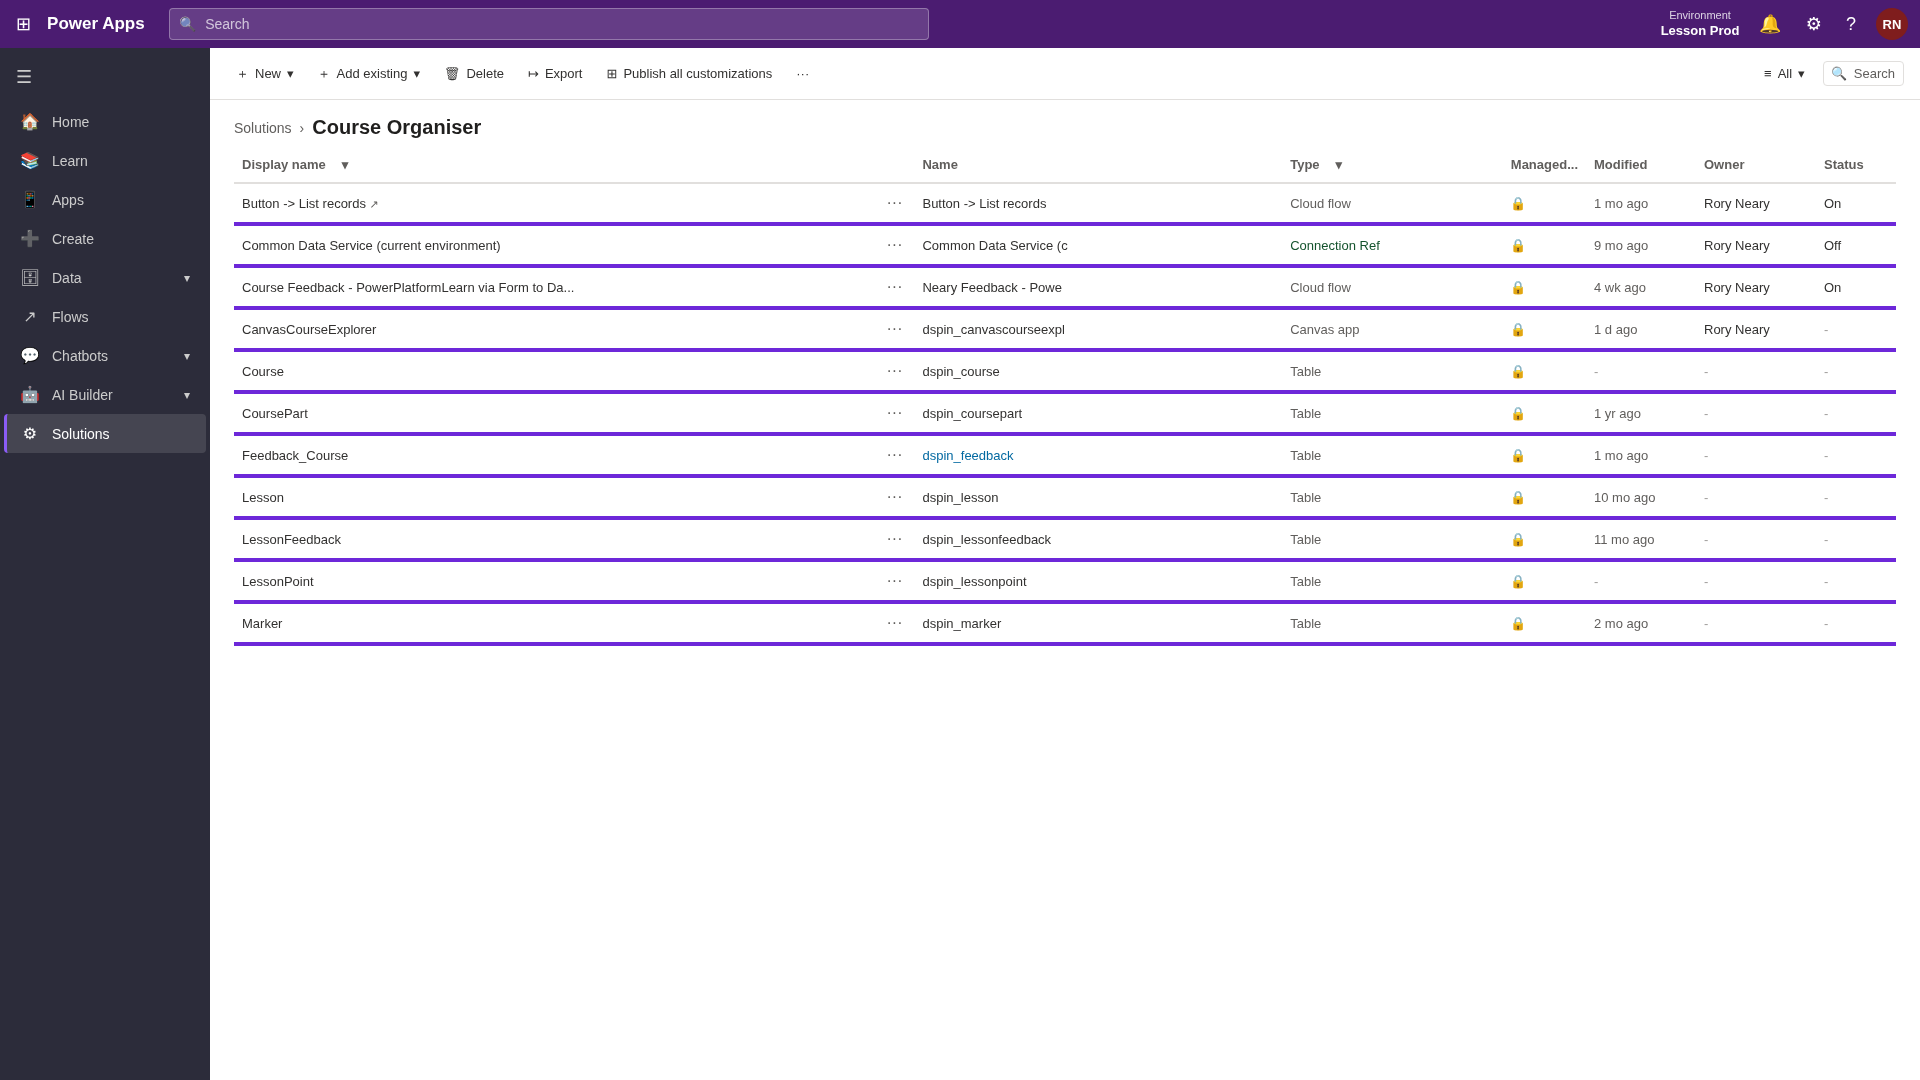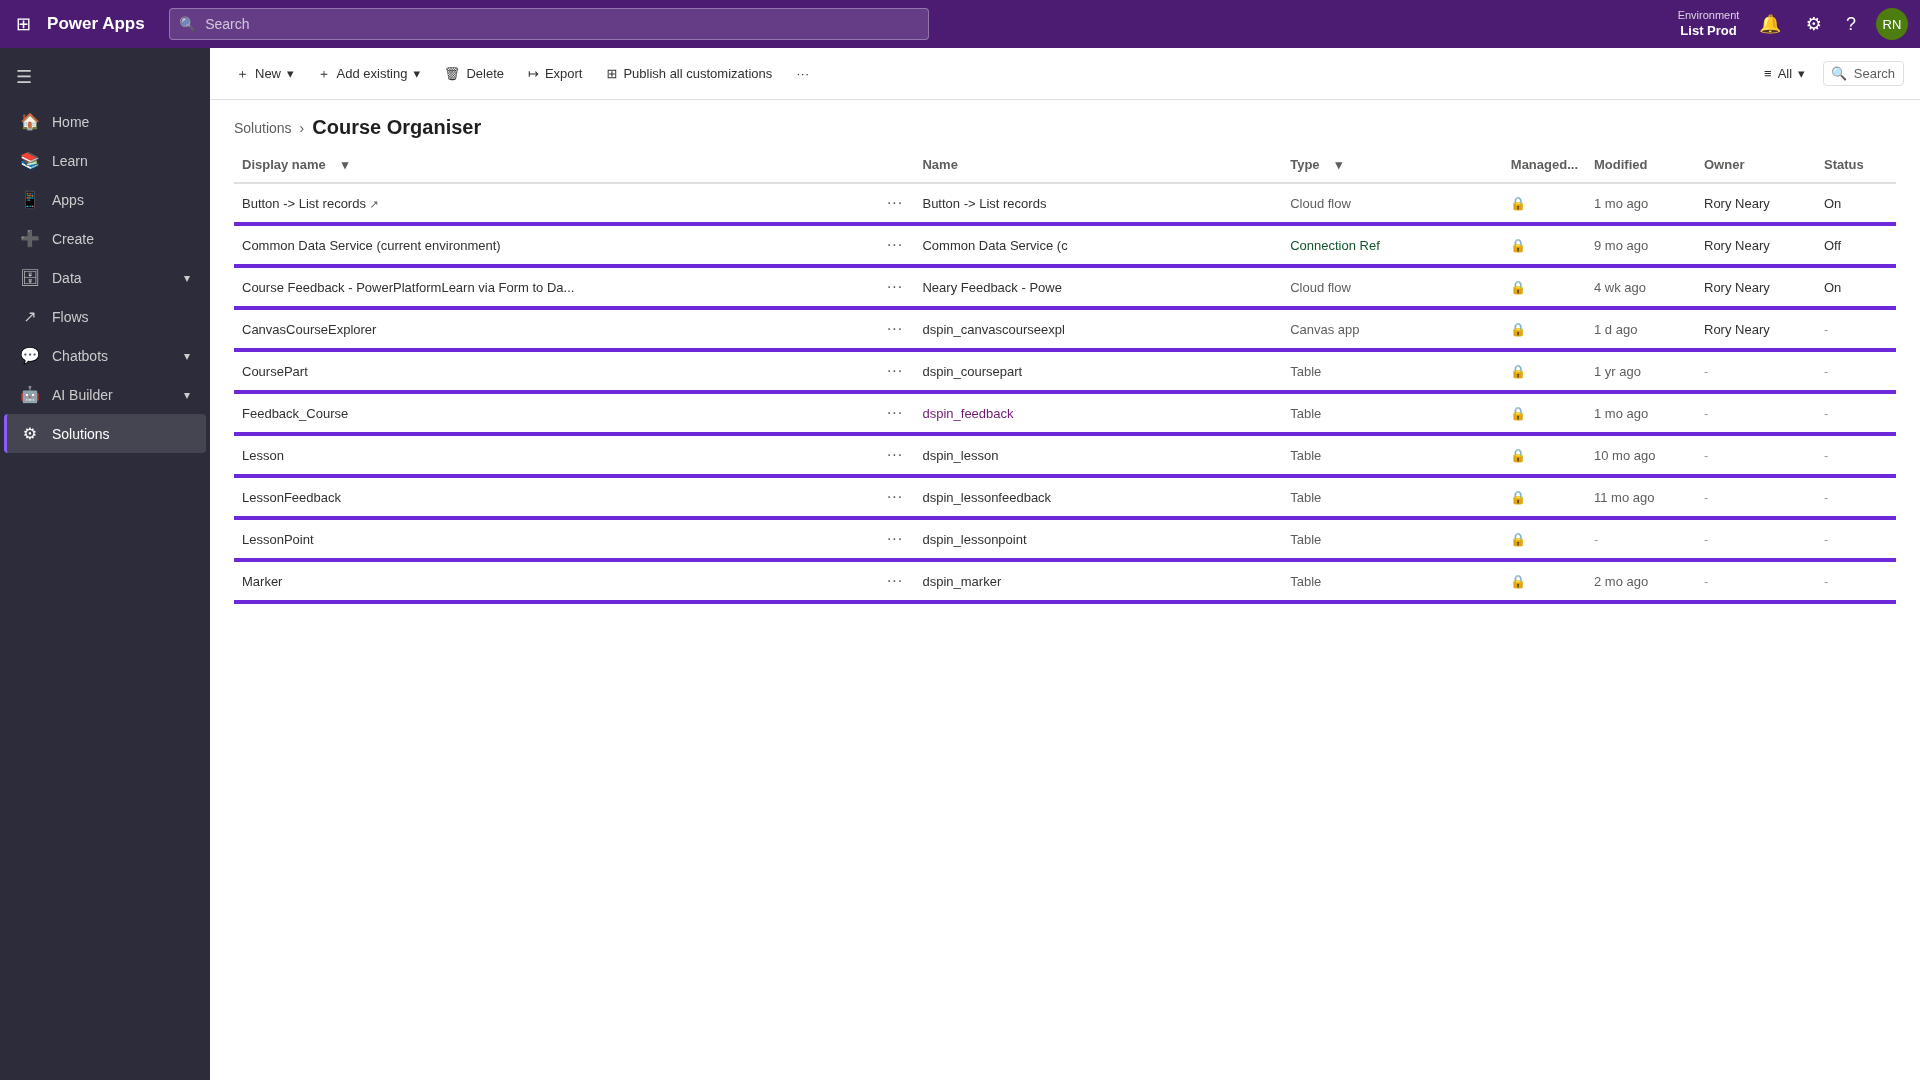--- a/index.html
+++ b/index.html
@@ -63,24 +63,24 @@
       flex-direction: column;
       align-items: center;
       font-size: 11px;
       color: rgba(255,255,255,0.8);
       line-height: 1.3;
     }
     .top-nav .env-info .env-name { font-weight: 600; font-size: 13px; color: #fff; }
     .top-nav .icon-btn { color: #fff; font-size: 18px; cursor: pointer; padding: 4px; }
     .top-nav .avatar {
       width: 32px; height: 32px;
-      background: #4d7c0f;
+      background: #7f1d1d;
       border-radius: 50%;
       display: flex; align-items: center; justify-content: center;
-      color: #fff; font-size: 13px; font-weight: 400;
+      color: #fff; font-size: 13px; font-weight: 700;
       cursor: pointer;
     }
 
     
     .main-layout {
       display: flex;
       flex: 1;
       overflow: hidden;
     }
 
@@ -259,21 +259,21 @@
 <nav class="top-nav">
   <span class="waffle-icon">⊞</span>
   <span class="app-title">Power Apps</span>
   <div class="search-bar">
     <span>🔍</span>
     <input type="text" placeholder="Search" style="">
   </div>
   <div class="right-icons">
     <div class="env-info">
       <span>Environment</span>
-      <span class="env-name">List Prod</span>
+      <span class="env-name">Lesson Prod</span>
     </div>
     <span class="icon-btn">🔔</span>
     <span class="icon-btn">⚙</span>
     <span class="icon-btn">?</span>
     <div class="avatar">RN</div>
   </div>
 </nav>
 
 <div class="main-layout">
 
@@ -463,36 +463,48 @@
               <td class="options-cell">···</td>
               <td style="color:#323130;font-size:13px">dspin_canvascourseexpl</td>
               <td style="color:#605e5c">Canvas app</td>
               <td class="lock-icon">🔒</td>
               <td style="color:#605e5c">1 d ago</td>
               <td style="color:#323130">Rory Neary</td>
               <td style="color:#a19f9d">-</td>
             </tr>
             <tr>
               <td class="display-name">
+    Course
+  </td>
+              <td class="options-cell">···</td>
+              <td style="color:#323130;font-size:13px">dspin_course</td>
+              <td style="color:#605e5c">Table</td>
+              <td class="lock-icon">🔒</td>
+              <td style="color:#a19f9d">-</td>
+              <td style="color:#a19f9d">-</td>
+              <td style="color:#a19f9d">-</td>
+            </tr>
+            <tr>
+              <td class="display-name">
     CoursePart
   </td>
               <td class="options-cell">···</td>
               <td style="color:#323130;font-size:13px">dspin_coursepart</td>
               <td style="color:#605e5c">Table</td>
               <td class="lock-icon">🔒</td>
               <td style="color:#605e5c">1 yr ago</td>
               <td style="color:#a19f9d">-</td>
               <td style="color:#a19f9d">-</td>
             </tr>
             <tr>
               <td class="display-name">
     Feedback_Course
   </td>
               <td class="options-cell">···</td>
-              <td style="color:#701a75;font-size:13px">dspin_feedback</td>
+              <td style="color:#0369a1;font-size:13px">dspin_feedback</td>
               <td style="color:#605e5c">Table</td>
               <td class="lock-icon">🔒</td>
               <td style="color:#605e5c">1 mo ago</td>
               <td style="color:#a19f9d">-</td>
               <td style="color:#a19f9d">-</td>
             </tr>
             <tr>
               <td class="display-name">
     Lesson
   </td>

